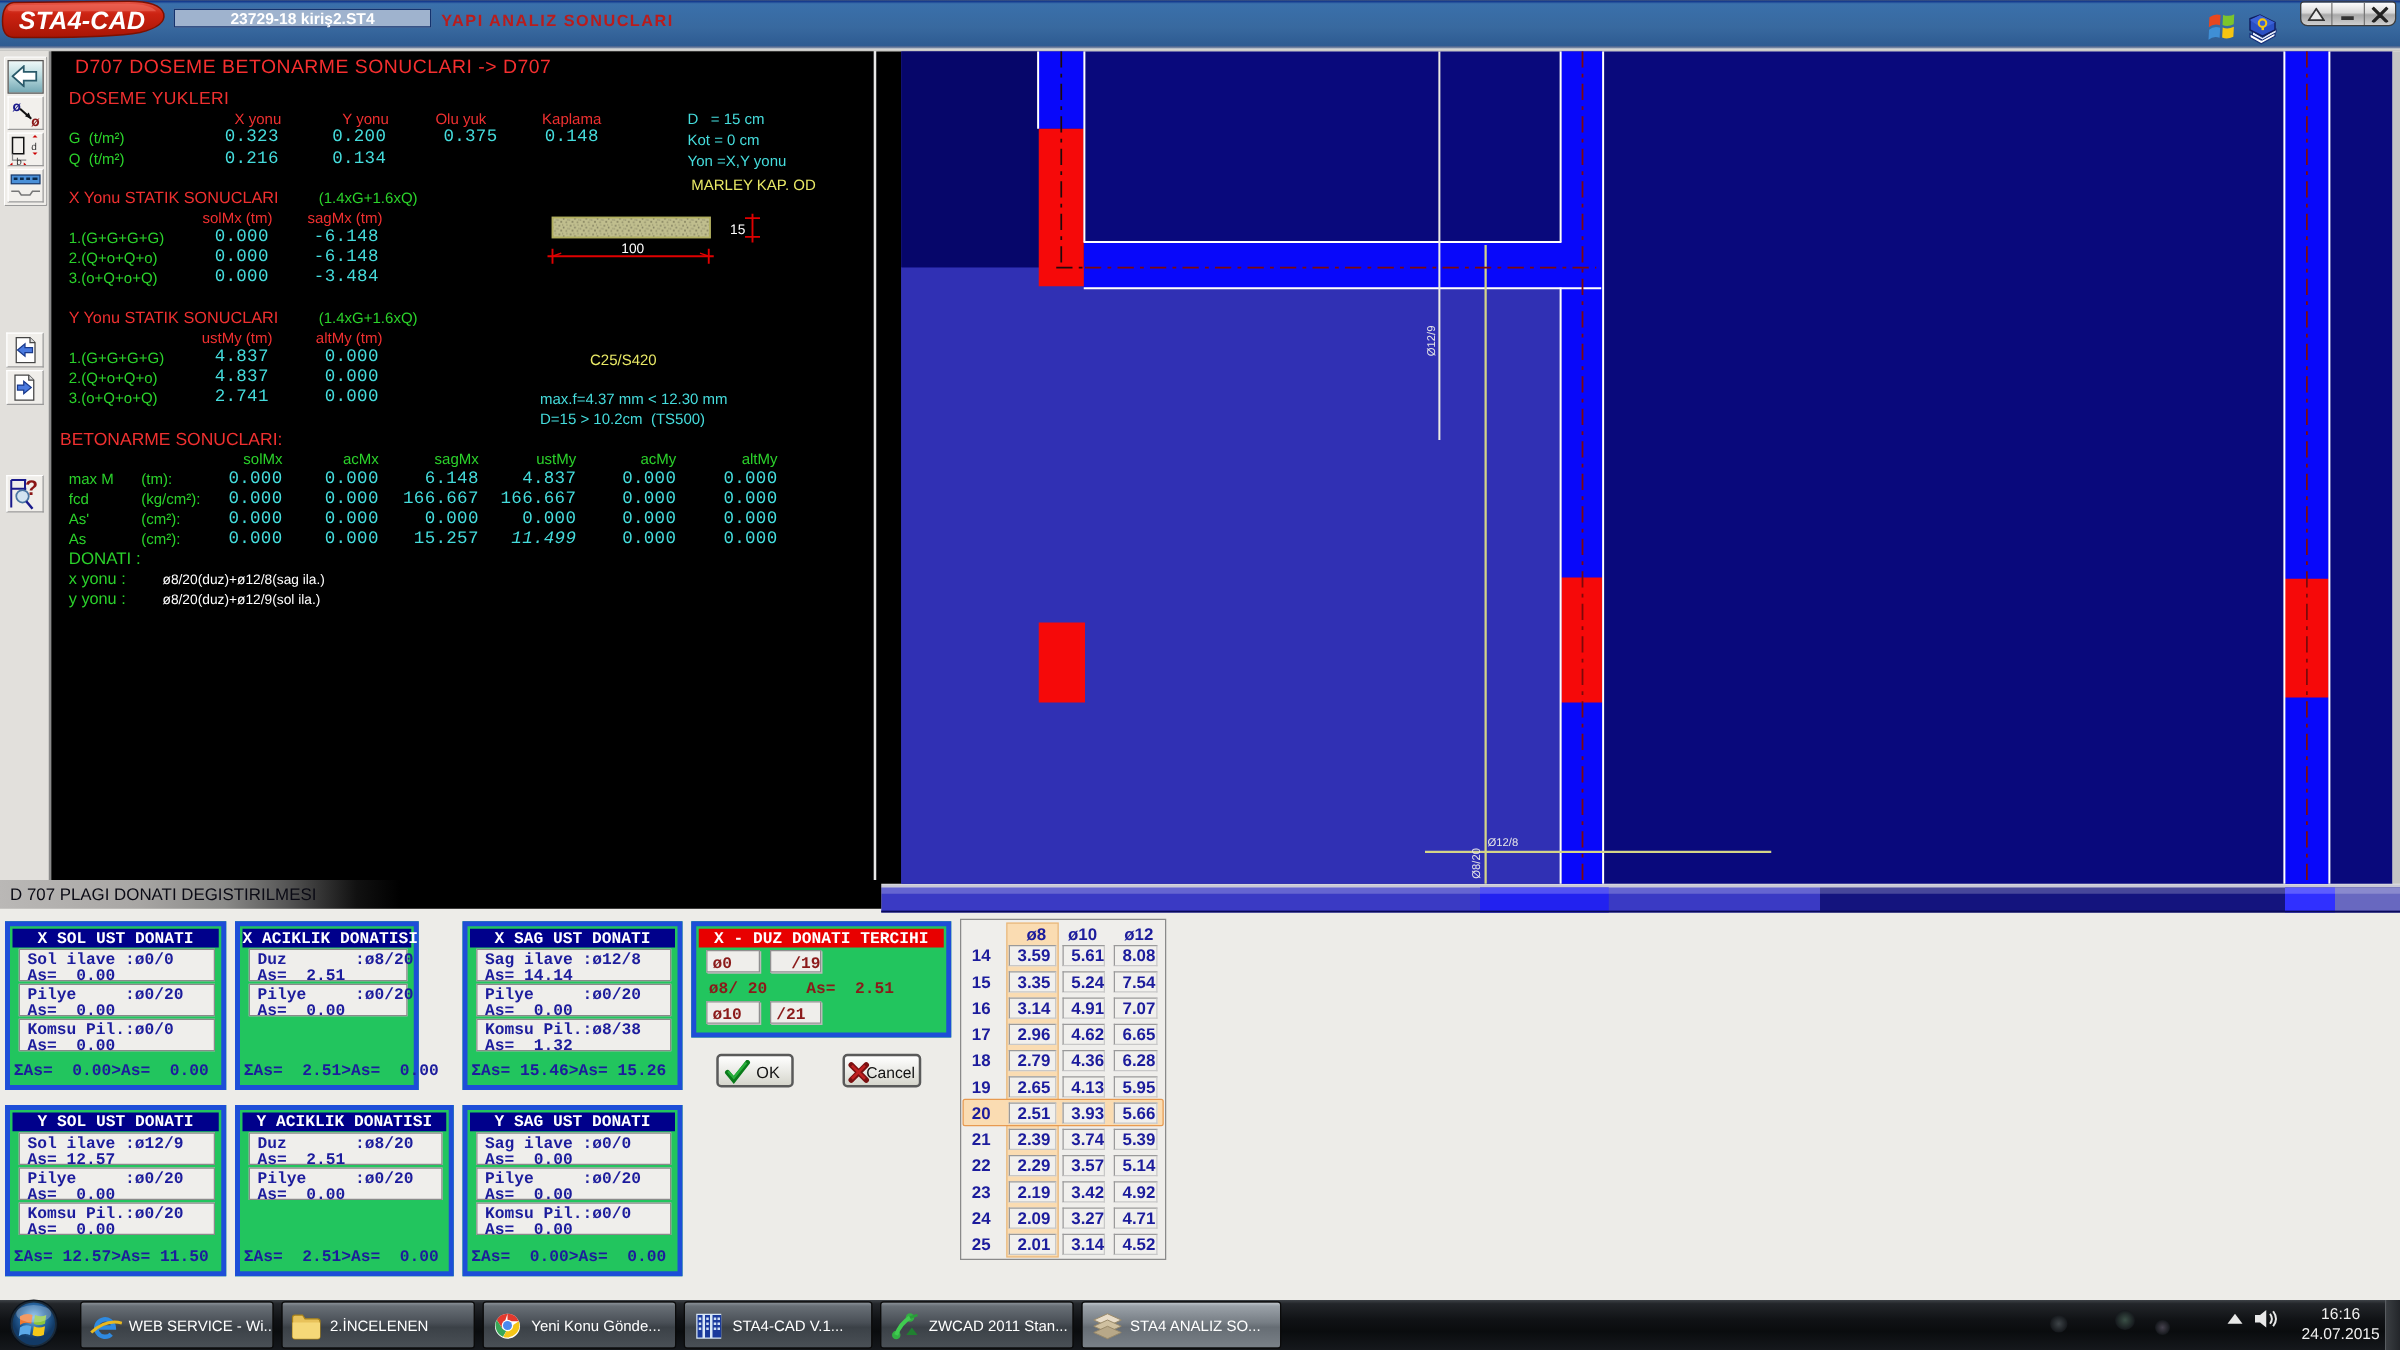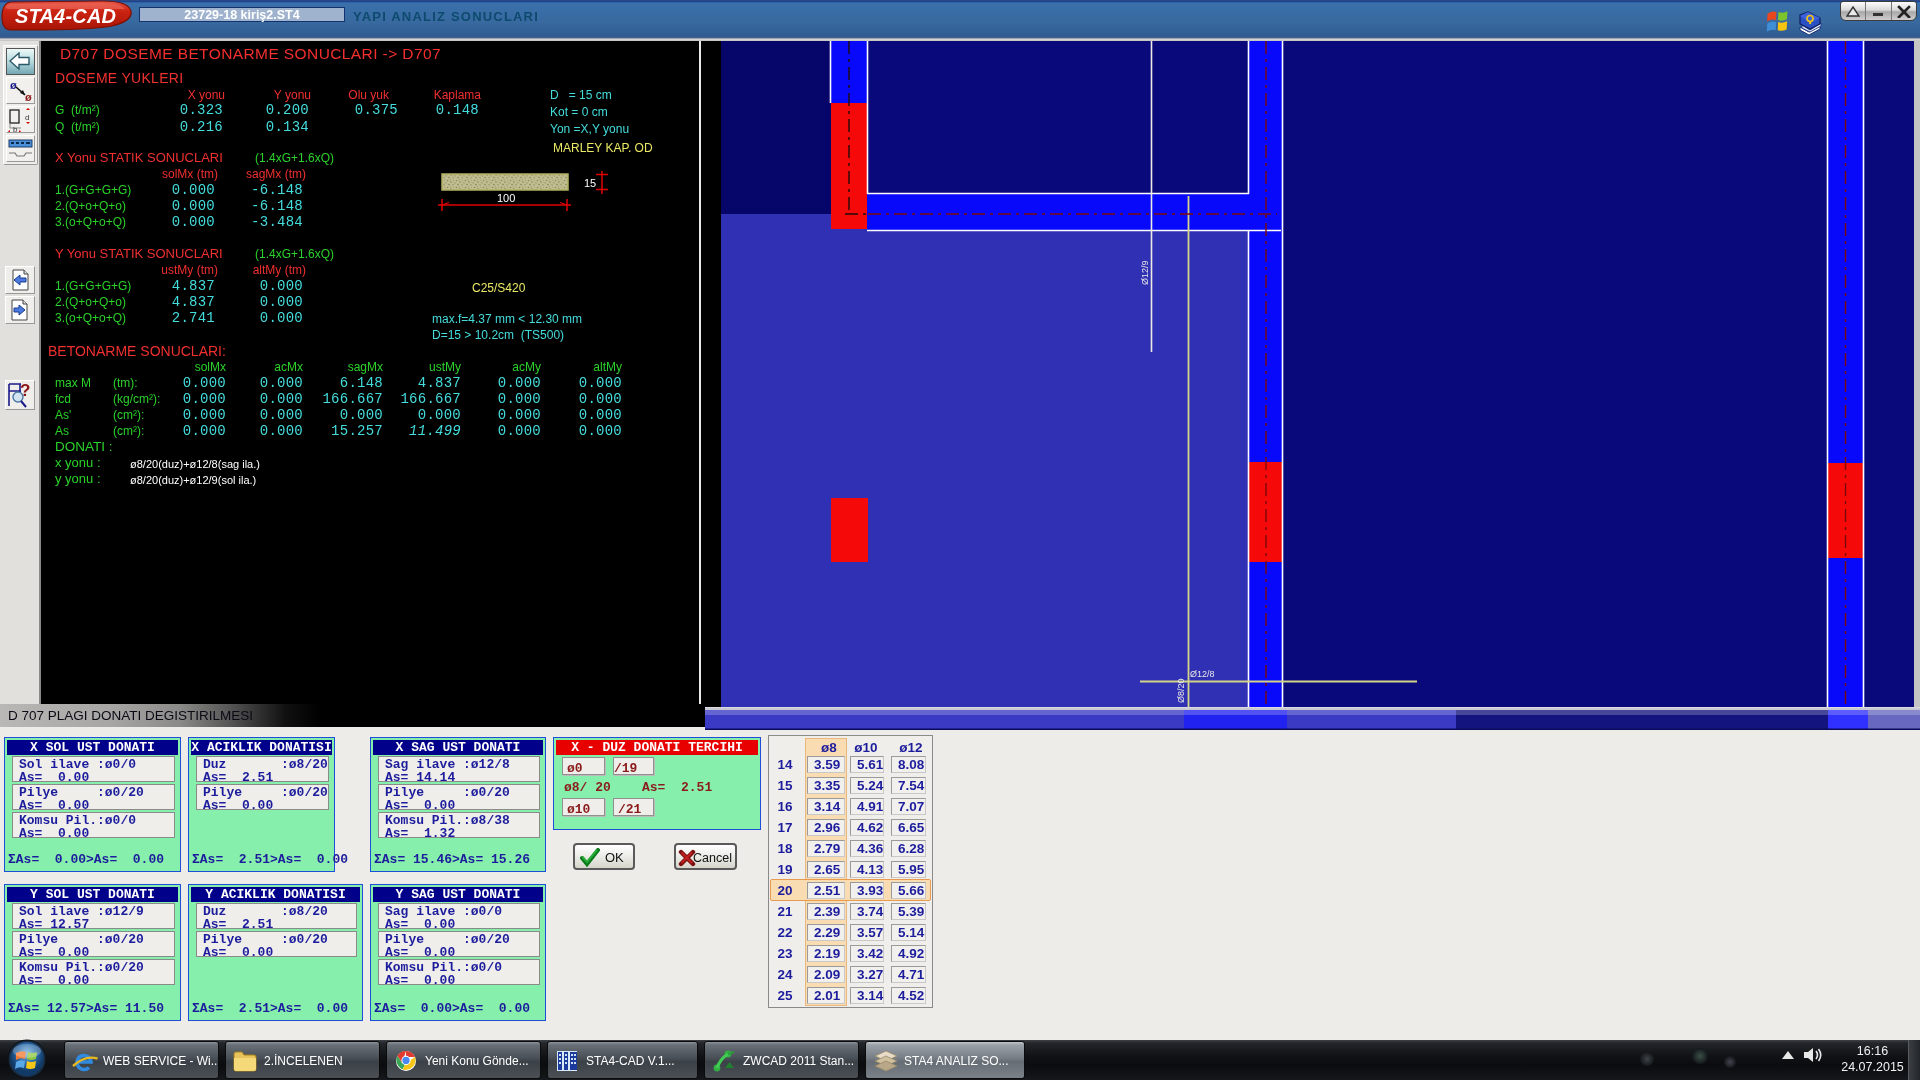--- a/index.html
+++ b/index.html
@@ -3,21 +3,21 @@
 <style>
 *{margin:0;padding:0;box-sizing:border-box}
 body{width:1920px;height:1080px;overflow:hidden;position:relative;background:#EDECE8;
   font-family:"Liberation Sans",sans-serif;}
 .abs{position:absolute}
 .r{color:#f03030}.g{color:#2bd22b}.c{color:#45dcdc}.y{color:#e9e966}.w{color:#fff}
 .lbl{font-size:12px;line-height:12px;white-space:pre}
 .num{font-family:"Liberation Mono",monospace;font-size:14px;line-height:14px;letter-spacing:0.25px;white-space:pre}
 .hdr{font-weight:normal;white-space:pre}
 .mono{font-family:"Liberation Mono",monospace;font-weight:bold;white-space:pre}
-.dbox{position:absolute;border:1px solid #1d4ed8;background:#86efac}
+.dbox{position:absolute;border:4px solid #1d4ed8;background:#22c55e}
 .dtitle{position:absolute;left:2px;top:2px;right:2px;height:15px;background:#00008B;color:#fff;
   font-family:"Liberation Mono",monospace;font-weight:bold;font-size:13px;line-height:15px;text-align:center;white-space:pre}
 .sub{position:absolute;left:7px;right:5px;border:1px solid #8a8a8a;background:#EFEEEB}
 .sub pre{font-family:"Liberation Mono",monospace;font-weight:bold;font-size:13px;line-height:13px;color:#1c1c9c;margin:1px 0 0 6px}
 .sig{position:absolute;left:3px;bottom:4px;font-family:"Liberation Mono",monospace;font-weight:bold;font-size:13px;color:#1c1c9c;white-space:pre}
 .cell{position:absolute;background:#F1F0ED;border:1px solid #9a9a9a;border-bottom-color:#c8c8c8;border-right-color:#c8c8c8;
   font-size:13.5px;font-weight:bold;color:#1c1c9c;line-height:15px;padding-left:6px}
 .rown{position:absolute;width:30px;text-align:center;font-size:13.5px;font-weight:bold;color:#1c1c9c}
 .tb{position:absolute;border-radius:3px;border:1px solid #0b0b0b;color:#fff;font-size:12px;line-height:38px;white-space:nowrap;overflow:hidden}
 </style></head><body>
@@ -31,21 +31,21 @@
         <stop offset="0.35" stop-color="#cc2312"></stop>
         <stop offset="1" stop-color="#a81505"></stop>
       </linearGradient>
     </defs>
  <path d="M11,2 L103,1 Q128,1 131,11 Q133,21 112,26 Q90,30 30,30 L11,30 Q2,30 2,17 Q2,3 11,2 Z" fill="url(#lg)" stroke="#7d1000" stroke-width="1.2"></path>
  <path d="M12,4 L102,3 Q120,3 125,9 L10,9 Q6,9 6,7 Q7,4 12,4 Z" fill="#f07060" opacity="0.55"></path>
  <text x="15" y="23" font-family="Liberation Sans" font-weight="bold" font-style="italic" font-size="20" fill="#fff" letter-spacing="0.2">STA4-CAD</text>
 </svg>
 <div class="abs" style="left:139px;top:7px;width:206px;height:15px;background:#9FB3CE;border:1px solid #14336e;
   color:#fff;font-weight:bold;font-size:12.5px;line-height:14px;text-align:center">23729-18 kiriş2.ST4</div>
-<div class="abs" style="left:353px;top:9px;color:#0c4a6e;font-weight:bold;font-size:13px;letter-spacing:1.2px">YAPI ANALIZ SONUCLARI</div>
+<div class="abs" style="left:353px;top:9px;color:#b91c1c;font-weight:bold;font-size:13px;letter-spacing:1.2px">YAPI ANALIZ SONUCLARI</div>
 <svg class="abs" style="left:1766px;top:8px" width="60" height="28" viewBox="0 0 60 28">
   <g transform="rotate(-4 12 12)">
   <path d="M2,5 Q7,2 11,4 L10,12 Q5,10 1,13 Z" fill="#e8471f"></path>
   <path d="M13,4 Q18,6 22,4 L21,12 Q16,14 12,12 Z" fill="#7cc52c"></path>
   <path d="M1,15 Q5,12 10,14 L9,22 Q4,20 0,23 Z" fill="#3f8fd6"></path>
   <path d="M12,14 Q16,16 21,14 L20,22 Q15,24 11,22 Z" fill="#f5c410"></path>
   </g>
   <g transform="translate(33,3)">
    <path d="M1,16 L10,21 L21,15 L21,18 L10,24 L1,19 Z" fill="#fff" stroke="#16307c" stroke-width="1"></path>
    <path d="M3,14 L11,19 L22,12 L22,15 L11,21 L3,17 Z" fill="#dfe8f8" stroke="#16307c" stroke-width="0.8"></path>
@@ -379,21 +379,21 @@
 As=  0.00</pre>
     </div>
     <div class="sig">ΣAs=  0.00&gt;As=  0.00</div>
   </div>
 
 <div class="dbox" style="left:553px;top:737px;width:208px;height:93px">
  <div class="dtitle" style="background:#e80000">X - DUZ DONATI TERCIHI</div>
  <div class="abs" style="left:8px;top:19px;width:43px;height:18px;border:1px solid #909090;background:#EFEEEB;box-shadow:1px 1px 0 #bbb">
    <span class="mono" style="font-size:13px;color:#8b1a1a;margin-left:4px;line-height:17px">ø0</span></div>
  <div class="abs" style="left:59px;top:19px;width:41px;height:18px;border:1px solid #909090;background:#EFEEEB;box-shadow:1px 1px 0 #bbb">
-   <span class="mono" style="font-size:13px;color:#8b1a1a;margin-left:0;line-height:17px">/19</span></div>
+   <span class="mono" style="font-size:13px;color:#8b1a1a;margin-left:16px;line-height:17px">/19</span></div>
  <span class="abs mono" style="left:10px;top:42px;font-size:13px;color:#8b1a1a">ø8/ 20    As=  2.51</span>
  <div class="abs" style="left:8px;top:60px;width:43px;height:18px;border:1px solid #909090;background:#EFEEEB;box-shadow:1px 1px 0 #bbb">
    <span class="mono" style="font-size:13px;color:#8b1a1a;margin-left:4px;line-height:17px">ø10</span></div>
  <div class="abs" style="left:59px;top:60px;width:41px;height:18px;border:1px solid #909090;background:#EFEEEB;box-shadow:1px 1px 0 #bbb">
    <span class="mono" style="font-size:13px;color:#8b1a1a;margin-left:4px;line-height:17px">/21</span></div>
 </div>
 
 <div class="abs" style="left:573px;top:843px;width:62px;height:27px;border:2px solid #5a5a5a;border-radius:4px;background:linear-gradient(#ffffff,#e9e9e4 55%,#d6d6cc)">
  <svg class="abs" style="left:4px;top:3px" width="22" height="20" viewBox="0 0 22 20">
       <path d="M3,10 L8,16 L19,2" fill="none" stroke="#0a7a1a" stroke-width="4" stroke-linecap="round"></path>

